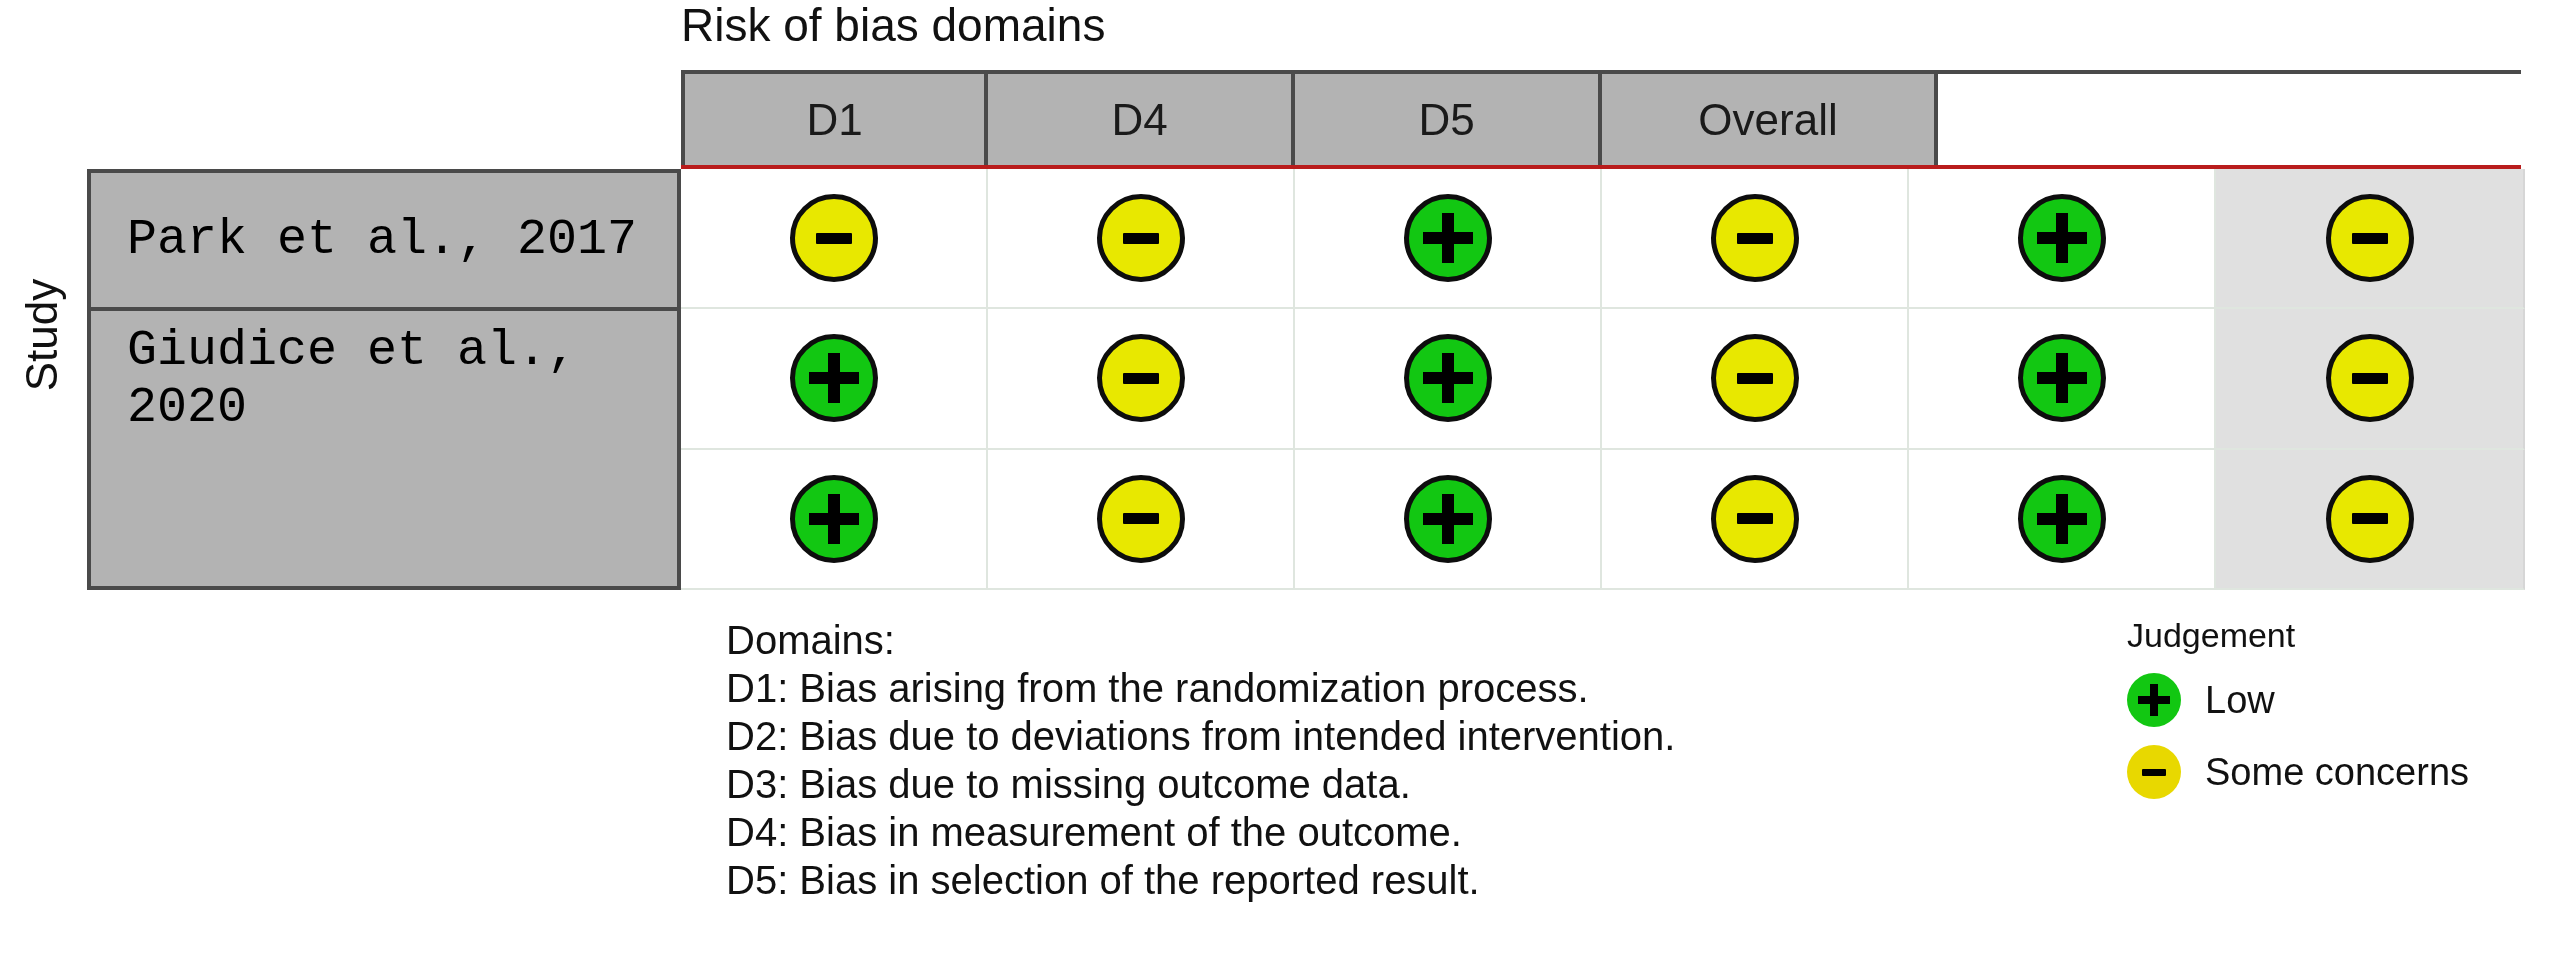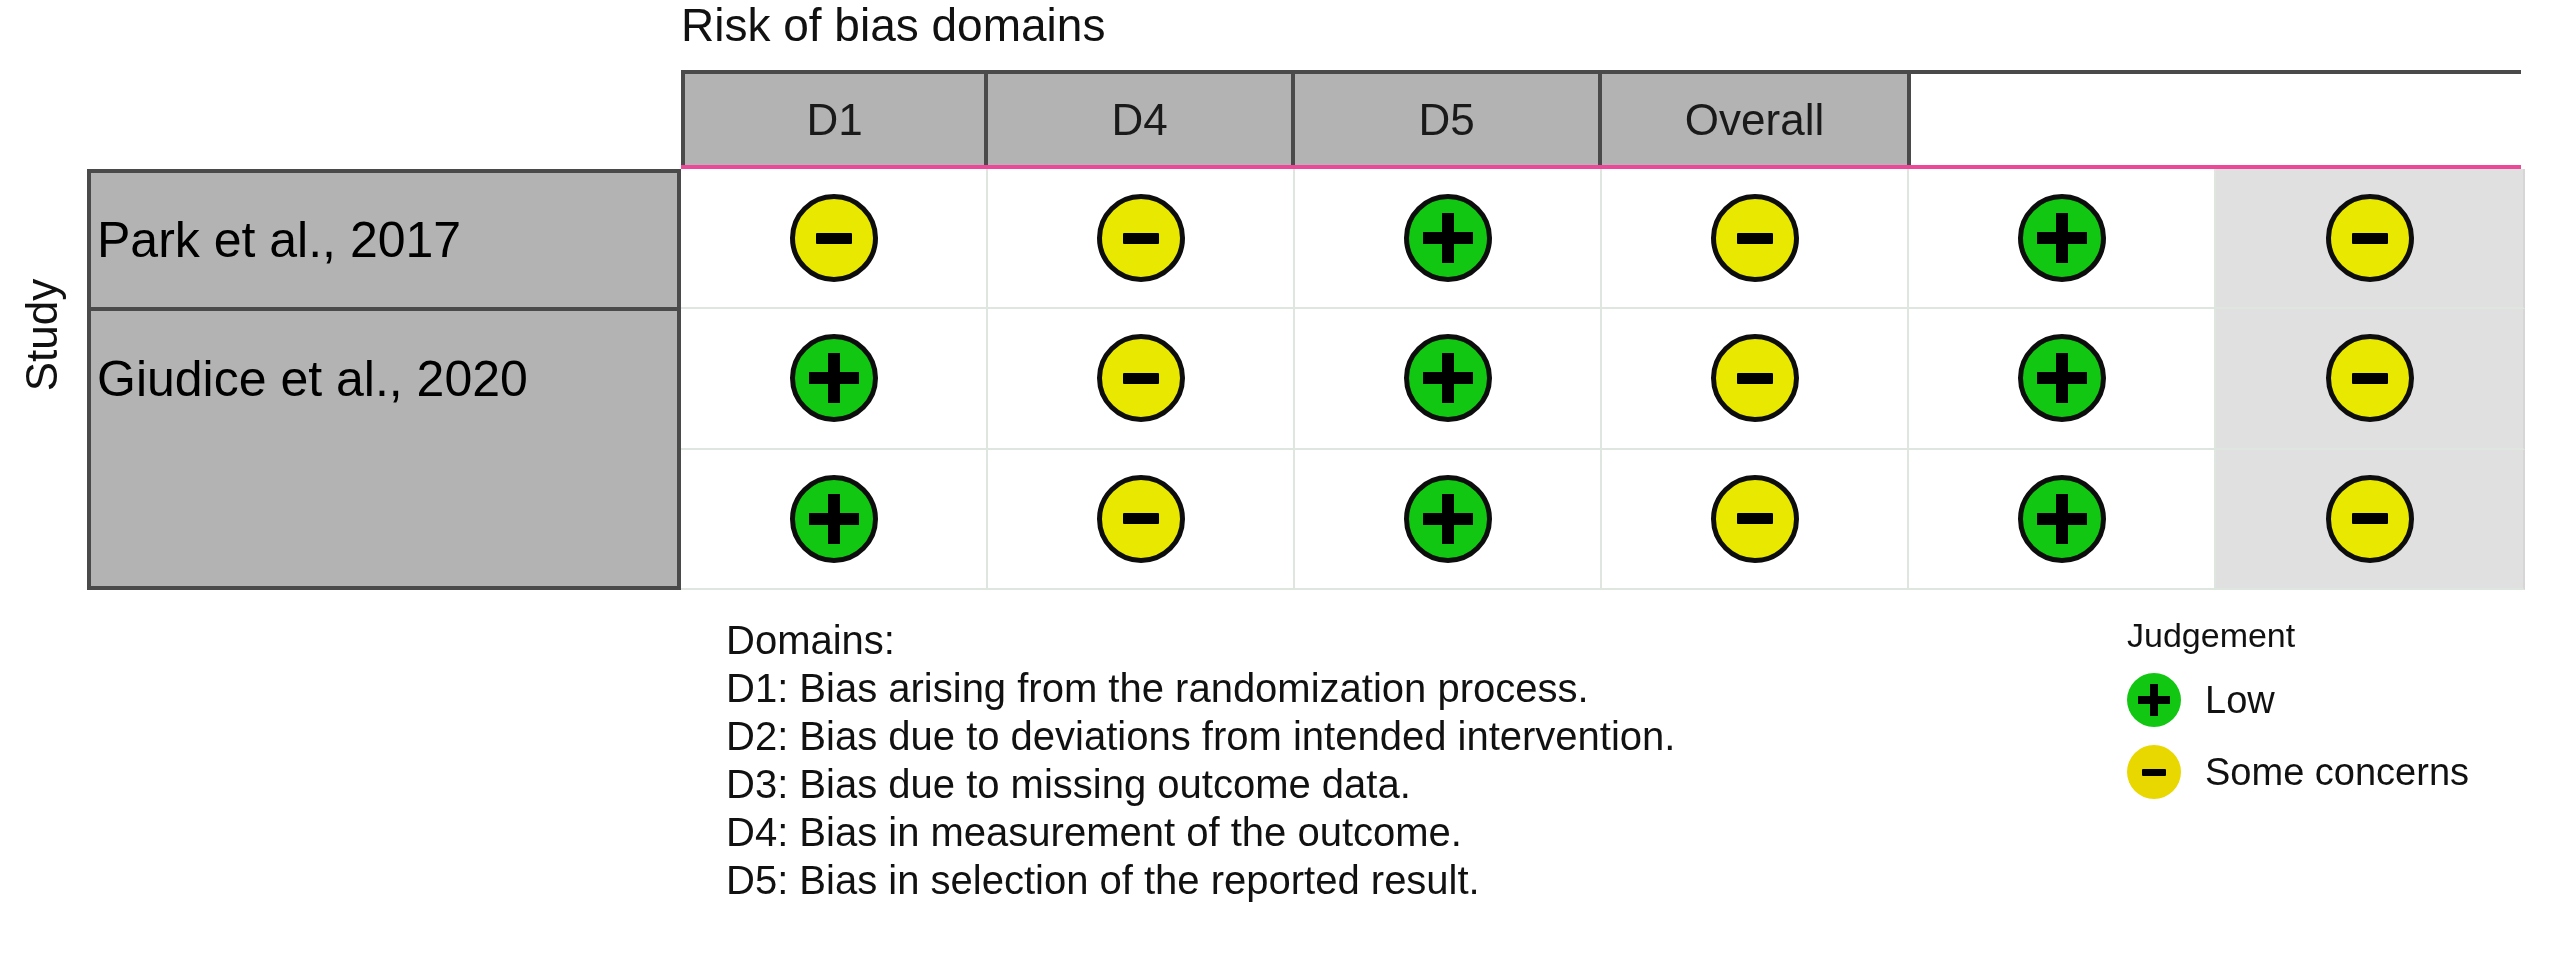--- a/index.html
+++ b/index.html
@@ -16,53 +16,53 @@
     text-align:left;font-size:46px;color:#111;
     font-family:"Liberation Sans", sans-serif;
     letter-spacing:0px;line-height:46px;
   }
 
   
   #header-row{
     position:absolute;left:681px;top:70px;width:1840px;height:99px;
     display:flex;box-sizing:border-box;
     border-top:4px solid #4a4a4a;
-    border-bottom:4px solid #ec4899;
+    border-bottom:4px solid #b91c1c;
   }
   .hcell{
     flex:0 0 auto;height:100%;
     background:#b3b3b3;
     display:flex;align-items:center;justify-content:center;
     font-size:44px;color:#1a1a1a;box-sizing:border-box;
     border-right:4px solid #4a4a4a;
   }
   .hcell:first-child{border-left:4px solid #4a4a4a;}
   .hcell.dom{width:307px;}
-  .hcell.overall{width:309px;border-right:4px solid #4a4a4a;}
+  .hcell.overall{width:336px;border-right:4px solid #4a4a4a;}
 
   
   #study-axis-label{
     position:absolute;left:-48px;top:310px;width:180px;
     text-align:center;font-size:44px;color:#111;
     transform:rotate(-90deg);transform-origin:center center;
     font-family:"Liberation Sans", sans-serif;
   }
 
   
   #study-label-col{
     position:absolute;left:87px;top:169px;width:594px;height:421px;
     box-sizing:border-box;
     border:4px solid #4a4a4a;
     background:#b3b3b3;
   }
   .study-cell{
     height:33.333%;box-sizing:border-box;
     display:flex;align-items:center;
-    padding-left:6px;
-    font-family:Liberation Sans, sans-serif;
+    padding-left:36px;
+    font-family:Liberation Mono, monospace;
     font-size:50px;color:#000;
     border-bottom:4px solid #4a4a4a;
   }
   .study-cell:last-child{border-bottom:none;}
 
   
   #grid-body{
     position:absolute;left:681px;top:169px;width:1840px;height:421px;
   }
   .grid-row{display:flex;height:33.333%;width:100%;}

